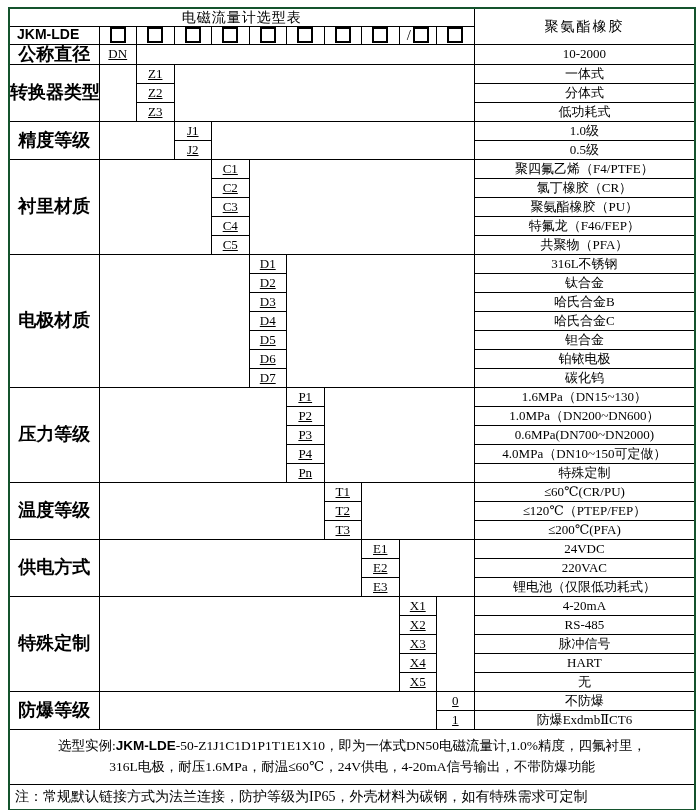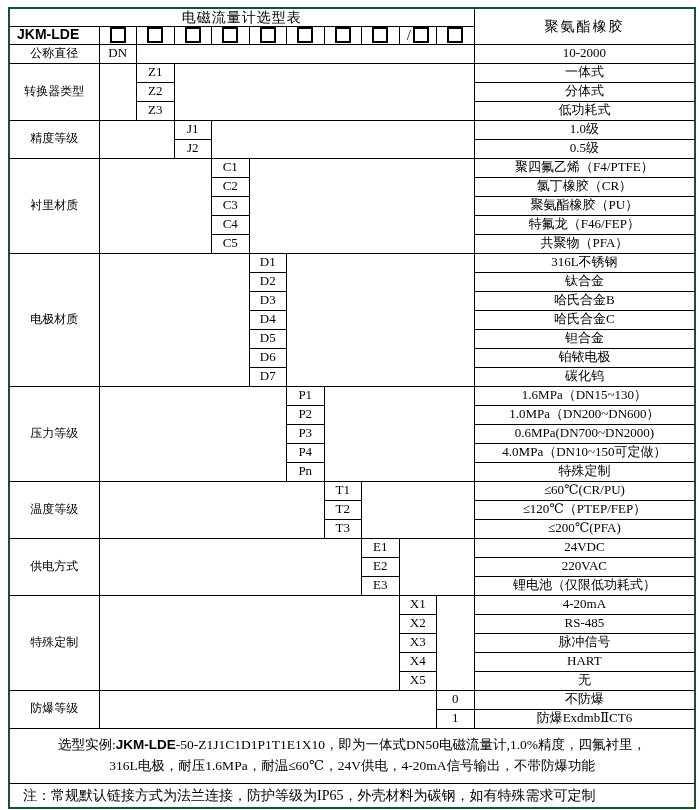--- a/index.html
+++ b/index.html
@@ -46,22 +46,22 @@
   tr.r-note { height: 25px; }
   .title-cell { font-size: 14px; letter-spacing: 1px; }
   .func-cell  { font-size: 14px; letter-spacing: 2px; }
   .model-cell {
     font-family: "Liberation Sans", "DejaVu Sans", sans-serif;
     font-weight: bold;
     text-align: left;
     padding-left: 7px;
     font-size: 14px;
   }
-  .label-cell { font-size: 12px; }
-  .code-cell  { font-size: 13px; font-family: "Liberation Serif", "DejaVu Serif", serif; }
+  .label-cell { font-size: 18px; font-weight: bold; }
+  .code-cell  { font-size: 13px; font-family: "Liberation Serif", "DejaVu Serif", serif; text-decoration: underline; }
   .desc-cell  { font-size: 13px; }
   .spacer-cell { background: #ffffff; }
   .checkbox {
     display: inline-block;
     width: 12px;
     height: 12px;
     border: 2px solid #000;
     box-sizing: content-box;
     vertical-align: middle;
     background: #fff;
@@ -78,21 +78,21 @@
     line-height: 1.55;
     text-align: center;
     padding: 2px 16px;
   }
   .example-model {
     font-family: "Liberation Sans", "DejaVu Sans", sans-serif;
     font-weight: bold;
   }
   .r-note td {
     text-align: left;
-    padding-left: 13px;
+    padding-left: 5px;
     font-size: 14px;
   }
 </style>
 </head>
 <body>
 
 <div class="page">
   <table class="sel-table">
     <colgroup>
       <col class="c-label">

